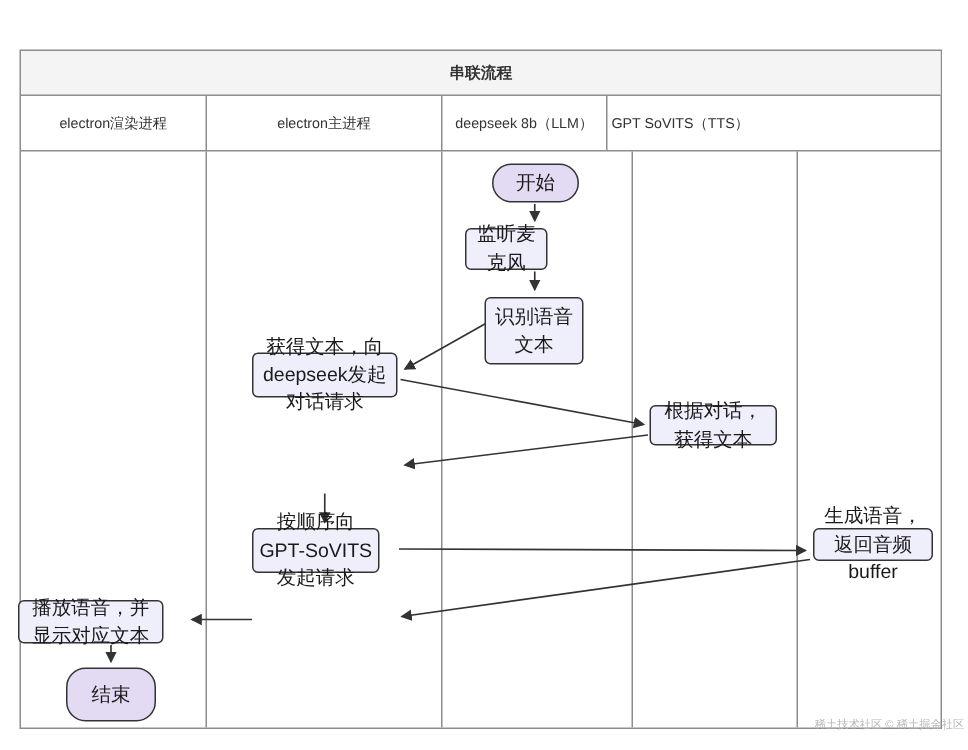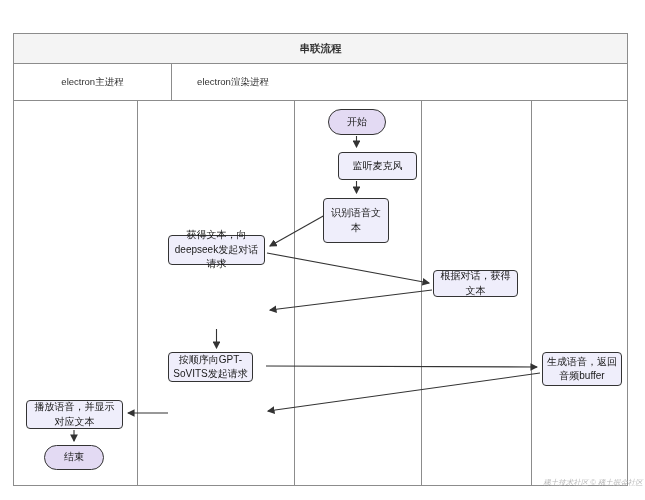--- a/index.html
+++ b/index.html
@@ -29,39 +29,41 @@
   }
   .lane-cell + .lane-cell { border-left:1px solid #8c8c8c; }
   .lane-line {
     position:absolute; top:67px; bottom:0; width:1px; background:#8c8c8c;
   }
   .edges { position:absolute; left:0; top:0; pointer-events:none; }
   .node {
     position:absolute; box-sizing:border-box;
     border:1.3px solid #333333; background:#efeefb;
     border-radius:4px; display:flex; align-items:center; justify-content:center;
-    text-align:center; font-size:10px; line-height:1.45; color:#1a1a1a;
+    text-align:center; font-size:13px; line-height:1.45; color:#1a1a1a;
     padding:1px 3px;
   }
   .stadium { border-radius:13px; background:#e3daf3; }
   .watermark {
     position:absolute; left:543px; top:478px; width:100px;
-    font-size:7.5px; color:#b8b8b8; text-align:center; white-space:nowrap;font-style:italic;
+    font-size:7.5px; color:#b8b8b8; text-align:center; white-space:nowrap;
   }
 </style>
 </head>
 <body>
 
 <div class="canvas">
 
   <div class="frame">
     <div class="title-band">串联流程</div>
     <div class="header-row">
+      <div class="lane-cell" style="width:123px">electron渲染进程</div>
       <div class="lane-cell" style="width:157px">electron主进程</div>
-      <div class="lane-cell" style="width:123px">electron渲染进程</div>
+      <div class="lane-cell" style="width:110px">deepseek 8b（LLM）</div>
+      <div class="lane-cell" style="width:98px">GPT SoVITS（TTS）</div>
     </div>
     <div class="lane-line" style="left:123px"></div>
     <div class="lane-line" style="left:280px"></div>
     <div class="lane-line" style="left:407px"></div>
     <div class="lane-line" style="left:517px"></div>
   </div>
 
   <svg class="edges" width="645" height="500">
     <defs>
       <marker id="arrow" viewBox="0 0 10 10" refX="8.5" refY="5" markerWidth="7" markerHeight="7" orient="auto-start-reverse">
@@ -77,33 +79,33 @@
       <line x1="216.5" y1="329" x2="216.5" y2="348" marker-end="url(#arrow)"></line>
       <line x1="266" y1="366" x2="537" y2="367" marker-end="url(#arrow)"></line>
       <line x1="540" y1="373" x2="268" y2="411" marker-end="url(#arrow)"></line>
       <line x1="168" y1="413" x2="128" y2="413" marker-end="url(#arrow)"></line>
       <line x1="74" y1="430" x2="74" y2="441" marker-end="url(#arrow)"></line>
     </g>
   </svg>
 
   <div class="node stadium" style="left:328px; top:109px; width:58px; height:26px">开始</div>
 
-  <div class="node" style="left:338px; top:152px; width:79px; height:28px">监听麦克风</div>
+  <div class="node" style="left:310px; top:152px; width:55px; height:28px">监听麦克风</div>
 
   <div class="node" style="left:323px; top:198px; width:66px; height:45px">识别语音文本</div>
 
   <div class="node" style="left:168px; top:235px; width:97px; height:30px">获得文本，向deepseek发起对话请求</div>
 
   <div class="node" style="left:433px; top:270px; width:85px; height:27px">根据对话，获得文本</div>
 
 
   <div class="node" style="left:168px; top:352px; width:85px; height:30px">按顺序向GPT-SoVITS发起请求</div>
 
-  <div class="node" style="left:542px; top:352px; width:80px; height:34px">生成语音，返回音频buffer</div>
+  <div class="node" style="left:542px; top:352px; width:80px; height:22px">生成语音，返回音频buffer</div>
 
 
-  <div class="node" style="left:26px; top:400px; width:97px; height:29px">播放语音，并显示对应文本</div>
+  <div class="node" style="left:12px; top:400px; width:97px; height:29px">播放语音，并显示对应文本</div>
 
-  <div class="node stadium" style="left:44px; top:445px; width:60px; height:25px">结束</div>
+  <div class="node stadium" style="left:44px; top:445px; width:60px; height:36px">结束</div>
 
   <div class="watermark">稀土技术社区 © 稀土掘金社区</div>
 
 </div>
 
 </body></html>

